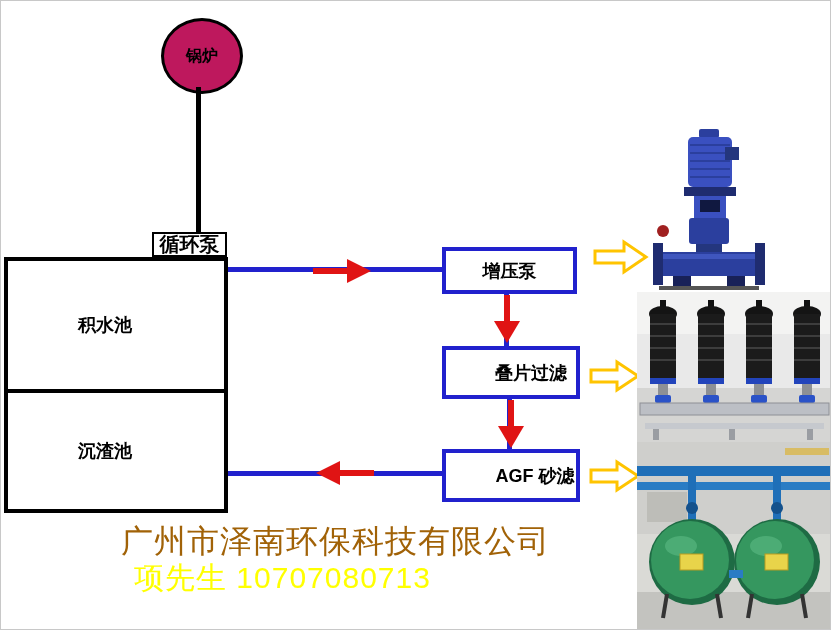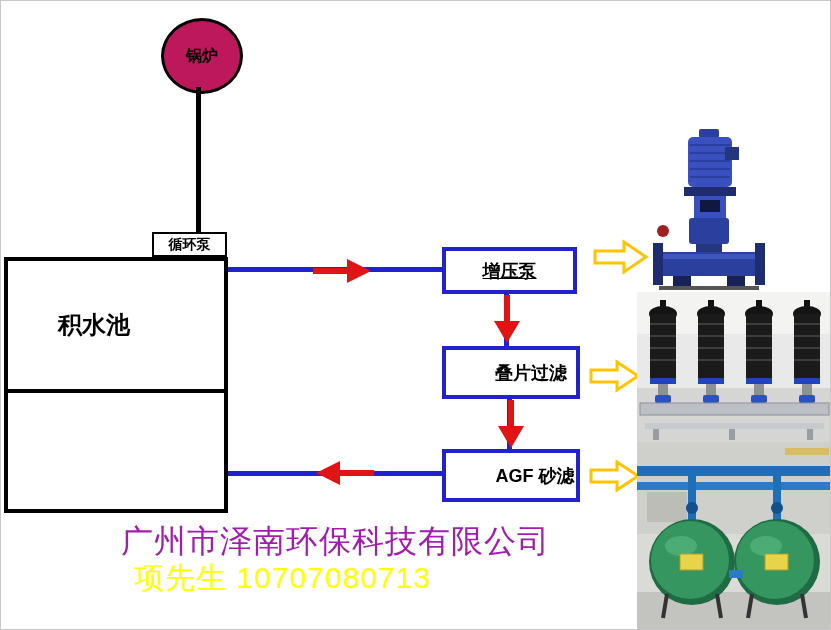--- a/index.html
+++ b/index.html
@@ -23,44 +23,44 @@
   }
   
   .vline-black{position:absolute;width:5px;background:#000;}
   .hline-blue{position:absolute;height:5px;background:#2121cd;}
   .vline-blue{position:absolute;width:5px;background:#2121cd;}
   
   .circ-pump{
     position:absolute;left:151px;top:231px;width:75px;height:25px;
     border:2px solid #000;background:#fff;box-sizing:border-box;
     display:flex;align-items:center;justify-content:center;
-    font-size:14px;font-weight:bold;color:#000;
+    font-size:20px;font-weight:bold;color:#000;
   }
   
   .pool{
     position:absolute;left:3px;top:256px;width:224px;height:256px;
     border:4px solid #000;box-sizing:border-box;background:#fff;
   }
   .pool-cell{
     display:flex;align-items:center;
-    padding-left:50px;box-sizing:border-box;
-    font-size:24px;font-weight:bold;color:#000;
+    padding-left:70px;box-sizing:border-box;
+    font-size:18px;font-weight:bold;color:#000;
   }
   .pool-cell.top{height:132px;border-bottom:4px solid #000;}
   .pool-cell.bottom{height:116px;}
   
   .process-box{
     position:absolute;border:4px solid #2121cd;background:#fff;
     box-sizing:border-box;display:flex;align-items:center;justify-content:center;
     font-size:18px;font-weight:bold;color:#000;
   }
   
   .footer-company{
     position:absolute;left:120px;top:519px;
-    font-size:32px;color:#a21caf;letter-spacing:1px;white-space:nowrap;
+    font-size:32px;color:#a16207;letter-spacing:1px;white-space:nowrap;
   }
   .footer-contact{
     position:absolute;left:133px;top:557px;
     font-size:30px;color:#ffff00;letter-spacing:1px;white-space:nowrap;
   }
 </style>
 </head>
 <body>
 
 <div class="canvas">
@@ -72,28 +72,31 @@
   <div class="vline-black" style="left:195px;top:86px;height:146px;"></div>
 
   <div class="circ-pump">
     <span>循环泵</span>
   </div>
 
   <div class="pool">
     <div class="pool-cell top">
       <span>积水池</span>
     </div>
+    <div class="pool-cell bottom">
+      <span>沉渣池</span>
+    </div>
   </div>
 
   <div class="hline-blue" style="left:227px;top:266px;width:214px;"></div>
   <div class="vline-blue" style="left:503px;top:292px;height:54px;"></div>
   <div class="vline-blue" style="left:506px;top:397px;height:52px;"></div>
   <div class="hline-blue" style="left:227px;top:470px;width:214px;"></div>
 
-  <div class="process-box" style="left:441px;top:246px;width:135px;height:47px;text-decoration:underline;">
+  <div class="process-box" style="left:441px;top:246px;width:135px;height:47px;">
     <span>增压泵</span>
   </div>
   <div class="process-box" style="left:441px;top:345px;width:138px;height:53px;padding-left:40px;">
     <span>叠片过滤</span>
   </div>
   <div class="process-box" style="left:441px;top:448px;width:138px;height:53px;padding-left:48px;">
     <span>AGF 砂滤</span>
   </div>
 
   <svg class="abs" style="left:312px;top:256px;" width="60" height="28">

